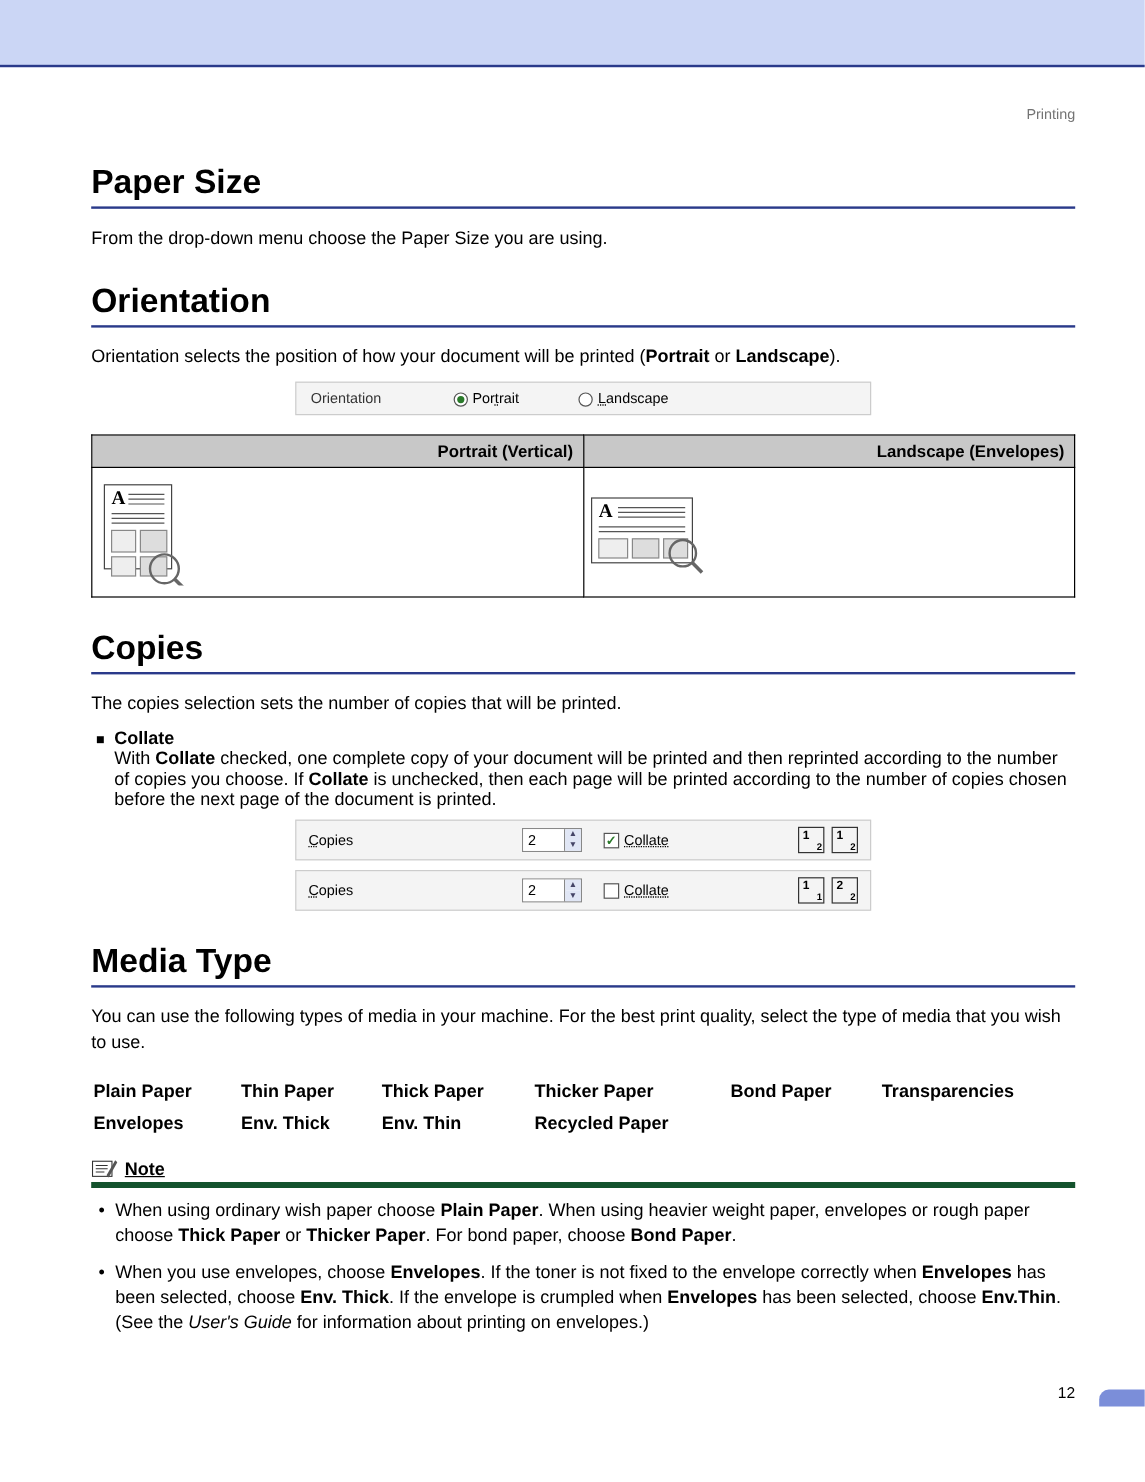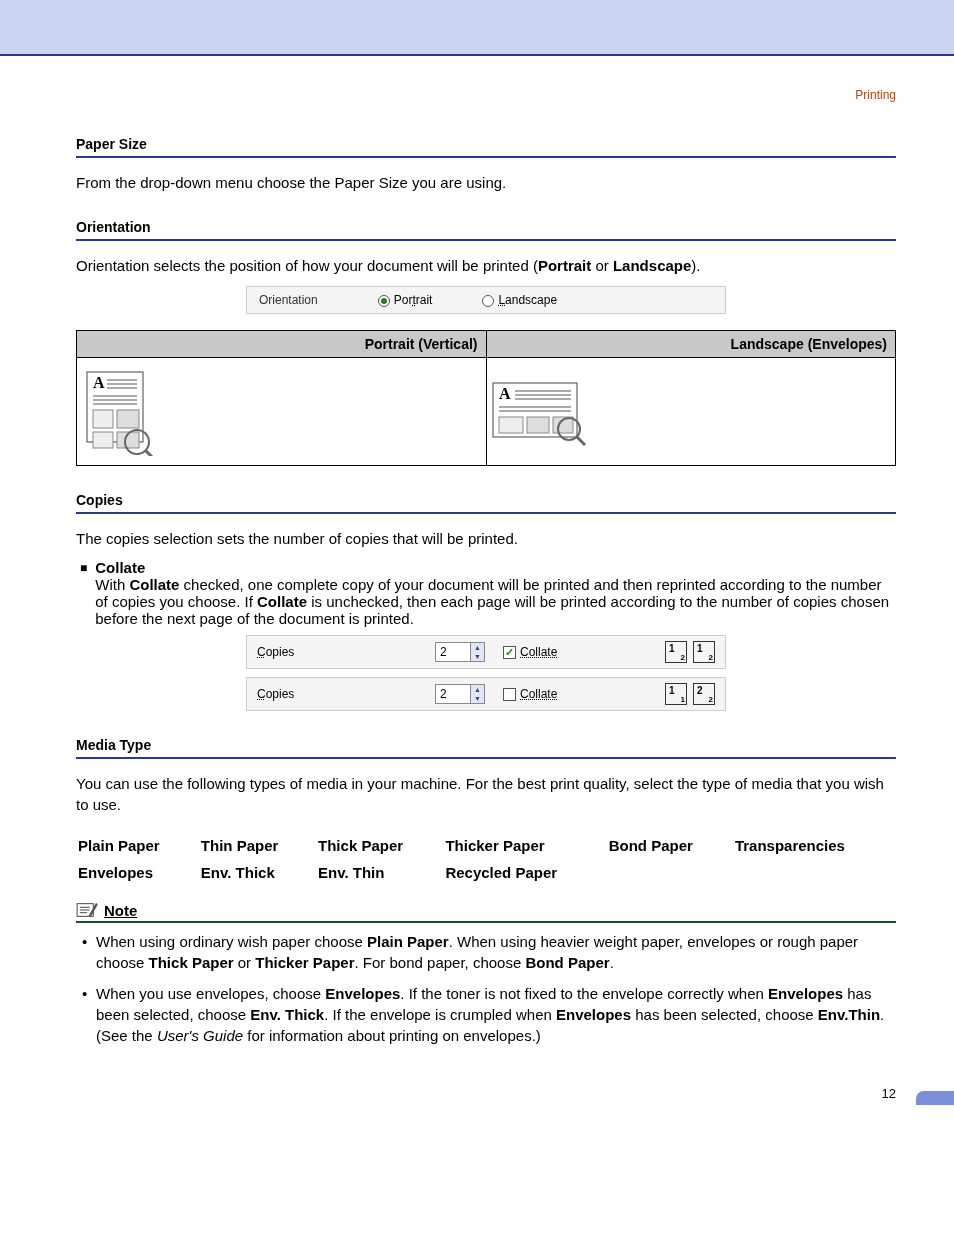--- a/index.html
+++ b/index.html
@@ -15,26 +15,26 @@
     background: #cbd6f5;
     border-bottom: 2px solid #2a3a8a;
   }
   .page {
     padding: 0 58px 0 76px;
     position: relative;
   }
   .header-label {
     text-align: right;
     font-size: 12px;
-    color: #c2410c;
+    color: #737373;
     margin-top: 32px;
     margin-bottom: 34px;
   }
   h2.section {
-    font-size: 14px;
+    font-size: 28px;
     font-weight: bold;
     border-bottom: 2px solid #2a3a8a;
     padding-bottom: 4px;
     margin-bottom: 14px;
     margin-top: 26px;
   }
   p.body { line-height: 1.4; margin-bottom: 10px; }
   .dialog-strip {
     width: 480px;
     margin: 10px auto 16px;
@@ -109,21 +109,21 @@
   .pgico .main { position:absolute; top:1px; left:3px; }
   .pgico .sub { position:absolute; bottom:0; right:1px; font-size:8px; }
   table.media {
     margin: 16px 0 14px;
     width: 100%;
     font-size: 15px;
   }
   table.media td { padding: 4px 8px 4px 0; font-weight:bold; white-space:nowrap; }
   .note-head {
     display:flex; align-items:center; gap:6px;
-    border-bottom: 2px solid #14532d;
+    border-bottom: 5px solid #14532d;
     padding-bottom: 2px; margin-bottom:8px;text-decoration:underline;
   }
   .note-head .nicon {
     width:22px; height:18px;
   }
   .note-head .ntext { font-weight:bold; font-size:15px; }
   ul.notes { list-style: none; padding-left: 6px; }
   ul.notes li { position:relative; padding-left: 14px; margin-bottom:10px; line-height:1.4; }
   ul.notes li::before { content:"•"; position:absolute; left:0; top:0; }
   .page-num {

